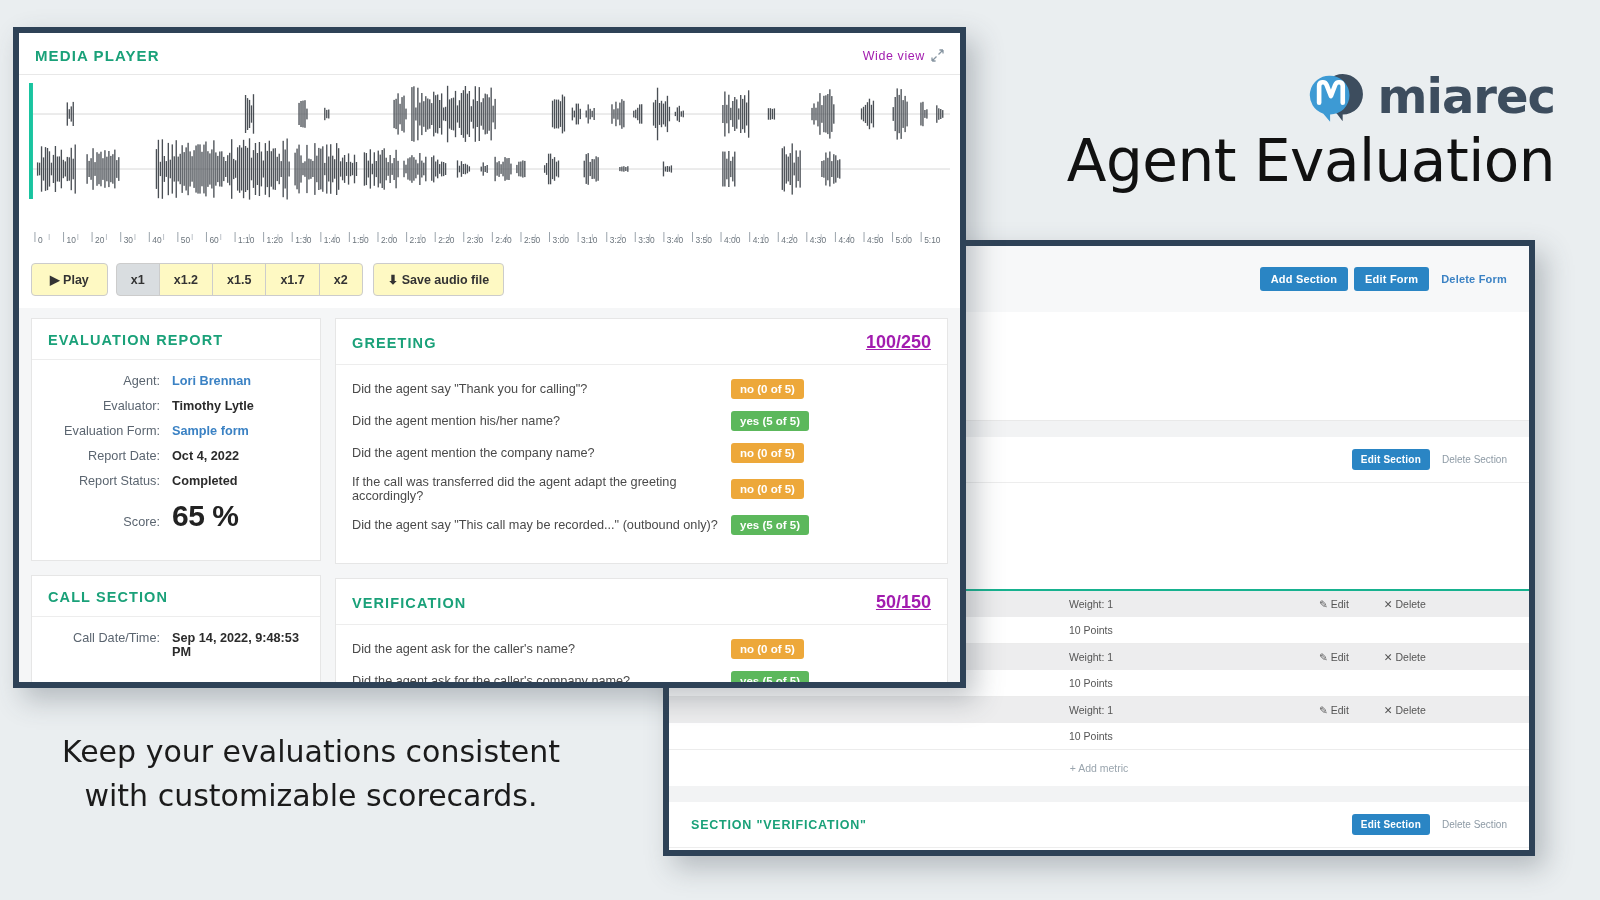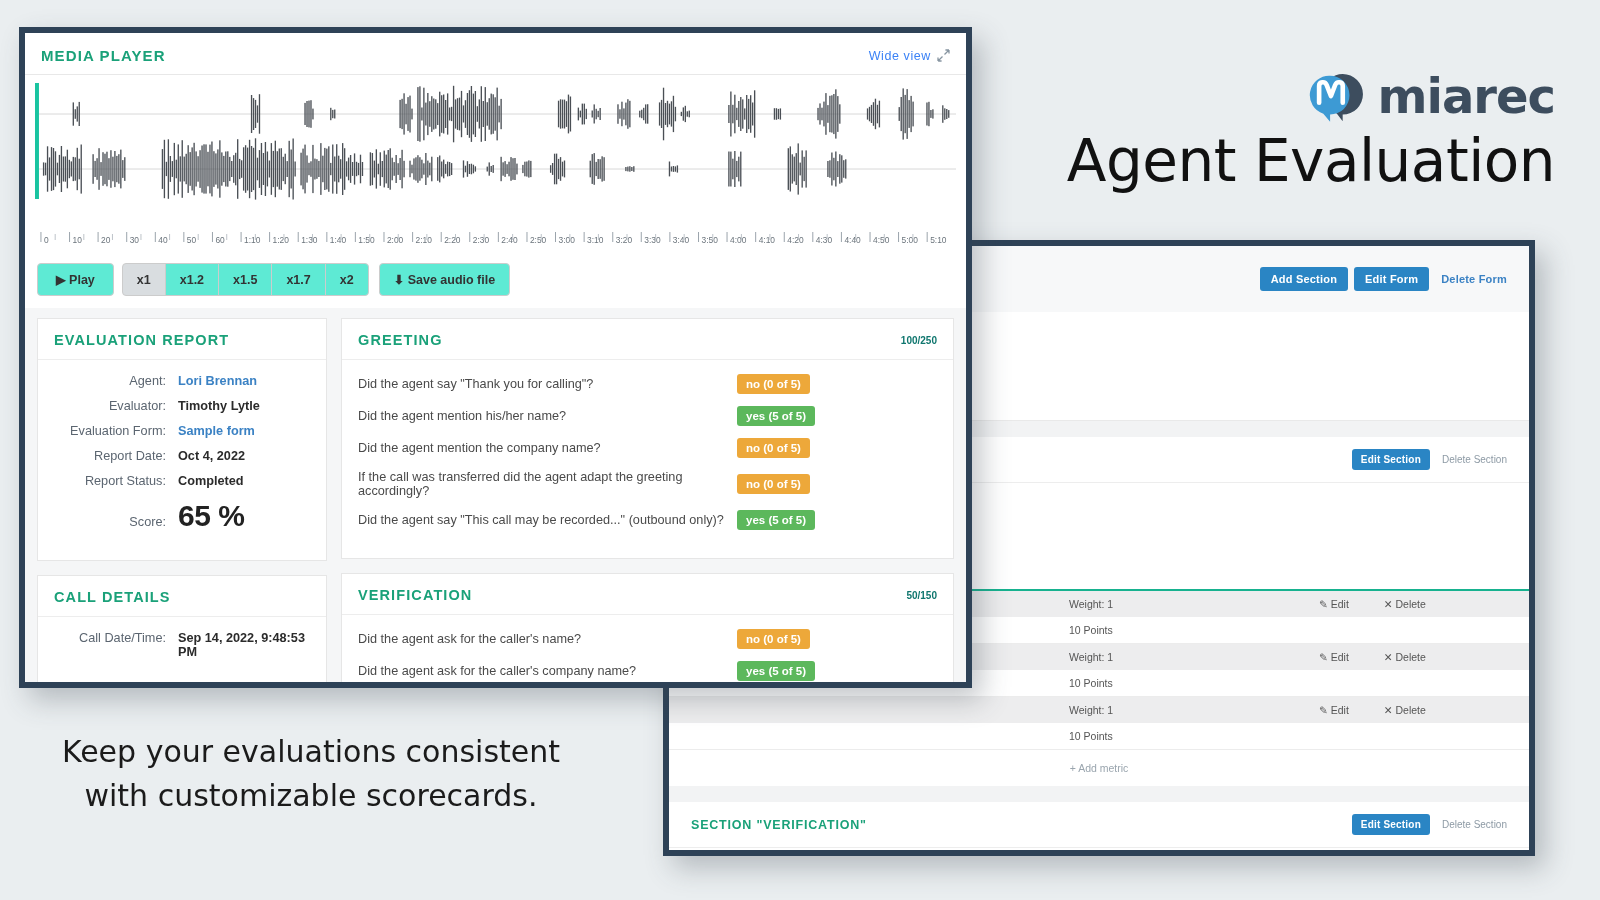--- a/index.html
+++ b/index.html
@@ -14,48 +14,48 @@
   .window{
     position:absolute;
     background:#ffffff;
     border:6px solid #2e4257;
     box-sizing:border-box;
     box-shadow:10px 12px 26px rgba(60,70,80,0.30);
     overflow:hidden;
   }
   
   #left-window{
-    left:19px; top:27px; width:953px; height:661px;
+    left:13px; top:27px; width:953px; height:661px;
     z-index:5;
   }
   .lw-inner{position:absolute;inset:0;background:#fff;overflow:hidden;}
 
   .panel-head{
     display:flex;align-items:center;justify-content:space-between;
     padding:14px 16px 10px 16px;
     border-bottom:1px solid #e8e8e8;
   }
   .panel-title{
     color:#1aa179;font-weight:bold;font-size:15px;letter-spacing:1.1px;
   }
   .wide-view{
-    color:#3b82f6;font-size:12.5px;letter-spacing:.6px;display:flex;align-items:center;gap:6px;
+    color:#a21caf;font-size:12.5px;letter-spacing:.6px;display:flex;align-items:center;gap:6px;
   }
   .wide-view svg{display:block;}
 
   
   .wave-wrap{position:relative;height:150px;margin:6px 10px 0 10px;}
   .wave-svg{display:block;width:100%;height:120px;}
   .ruler{position:relative;height:22px;margin:0 10px;}
   .ruler svg{display:block;width:100%;height:22px;}
 
   
   .player-bar{display:flex;gap:0;padding:10px 12px 12px 12px;}
   .btn-g{
-    border:1px solid #ccc;background:#5eead4;color:#333;
+    border:1px solid #ccc;background:#fef9c3;color:#333;
     font-size:12.5px;font-weight:bold;padding:8px 14px;cursor:pointer;
     font-family:"Liberation Sans", sans-serif;
   }
   .btn-play{border-radius:4px;margin-right:8px;padding:8px 18px;}
   .grp .btn-g{border-radius:0;margin-left:-1px;}
   .grp{display:flex;margin-right:10px;}
   .grp .btn-g:first-child{border-radius:4px 0 0 4px;margin-left:0;}
   .grp .btn-g:last-child{border-radius:0 4px 4px 0;}
   .btn-g.active{background:#d9dde0;}
   .btn-save{border-radius:4px;}
@@ -64,21 +64,21 @@
   .lw-body{display:flex;background:#f5f6f7;padding:10px 12px 0 12px;gap:14px;height:420px;box-sizing:border-box;}
   .col-left{width:290px;flex:0 0 290px;display:flex;flex-direction:column;gap:14px;}
   .col-right{flex:1;display:flex;flex-direction:column;gap:14px;}
 
   .card{background:#fff;border:1px solid #e6e6e6;}
   .card-head{
     display:flex;align-items:center;justify-content:space-between;
     padding:13px 16px 11px 16px;border-bottom:1px solid #ededed;
   }
   .card-title{color:#1aa179;font-weight:bold;font-size:14.5px;letter-spacing:1.1px;}
-  .card-score{color:#0f766e;font-weight:bold;font-size:10px;}
+  .card-score{color:#a21caf;font-weight:bold;font-size:18px;text-decoration:underline;}
   .card-body{padding:14px 16px 16px 16px;}
 
   .kv{display:flex;margin-bottom:11px;align-items:baseline;}
   .kv .k{width:112px;flex:0 0 112px;text-align:right;color:#5b6570;font-size:12.7px;padding-right:12px;}
   .kv .v{font-size:12.7px;font-weight:bold;color:#2b2b2b;}
   .kv .v.link{color:#3b82c4;}
   .kv.score .k{padding-top:10px;}
   .kv.score .v{font-size:30px;font-weight:bold;letter-spacing:-0.5px;color:#222;}
 
   .q-row{display:flex;align-items:center;margin-bottom:12px;}
@@ -837,21 +837,21 @@
             </div>
             <div class="kv score">
               <span class="k">Score:</span>
               <span class="v">65 %</span>
             </div>
           </div>
         </div>
 
         <div class="card">
           <div class="card-head">
-            <span class="card-title">CALL DETAILS</span>
+            <span class="card-title">CALL SECTION</span>
           </div>
           <div class="card-body">
             <div class="kv">
               <span class="k">Call Date/Time:</span>
               <span class="v">Sep 14, 2022, 9:48:53 PM</span>
             </div>
 
           </div>
         </div>
       </div>

